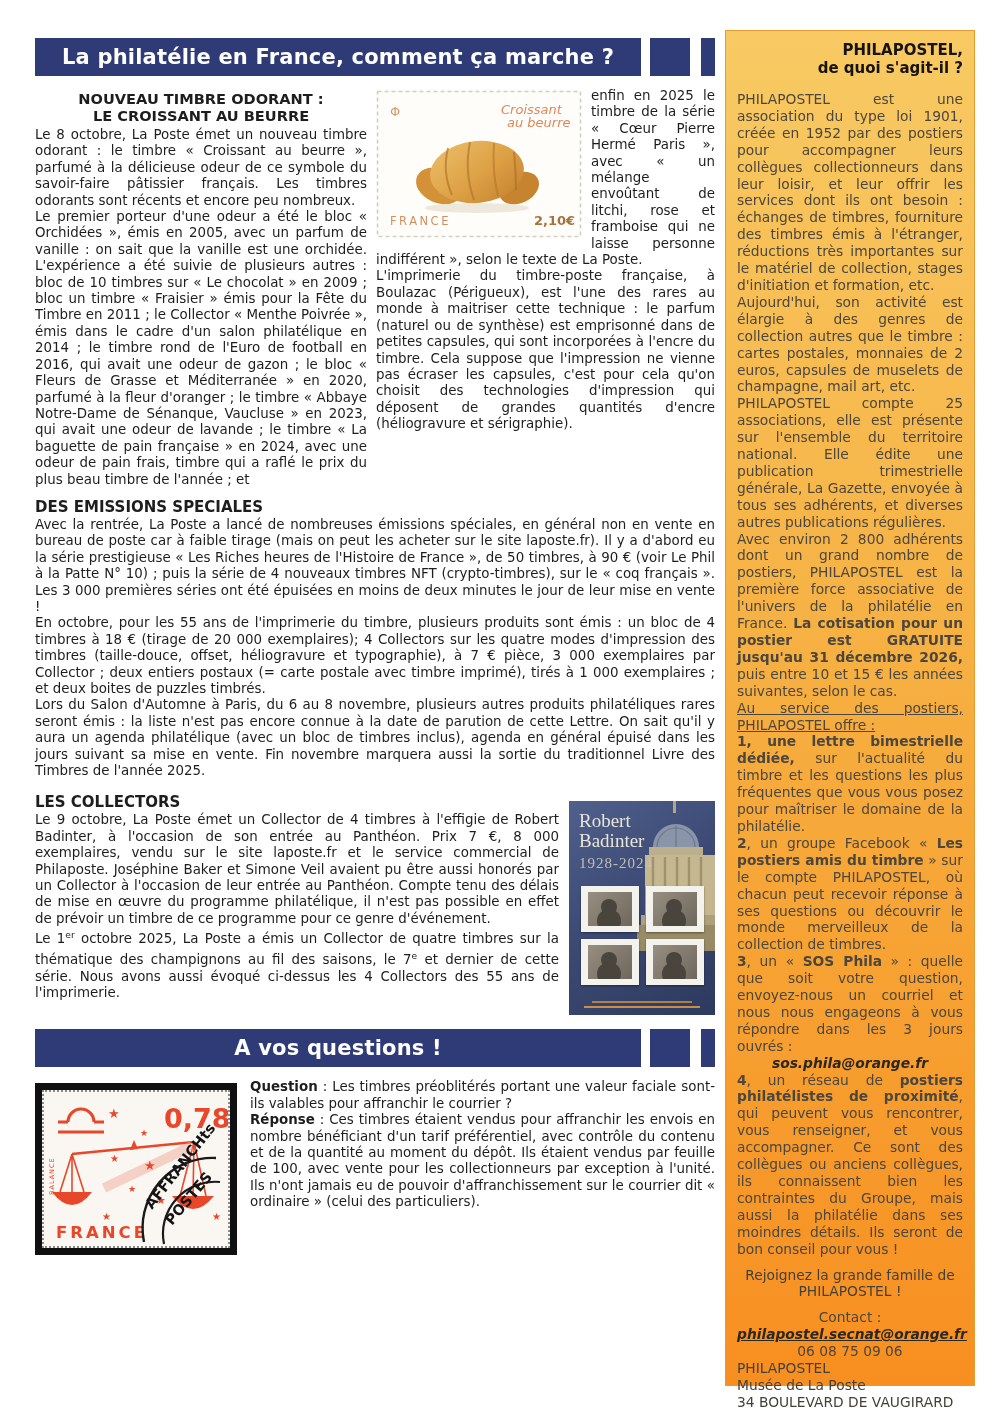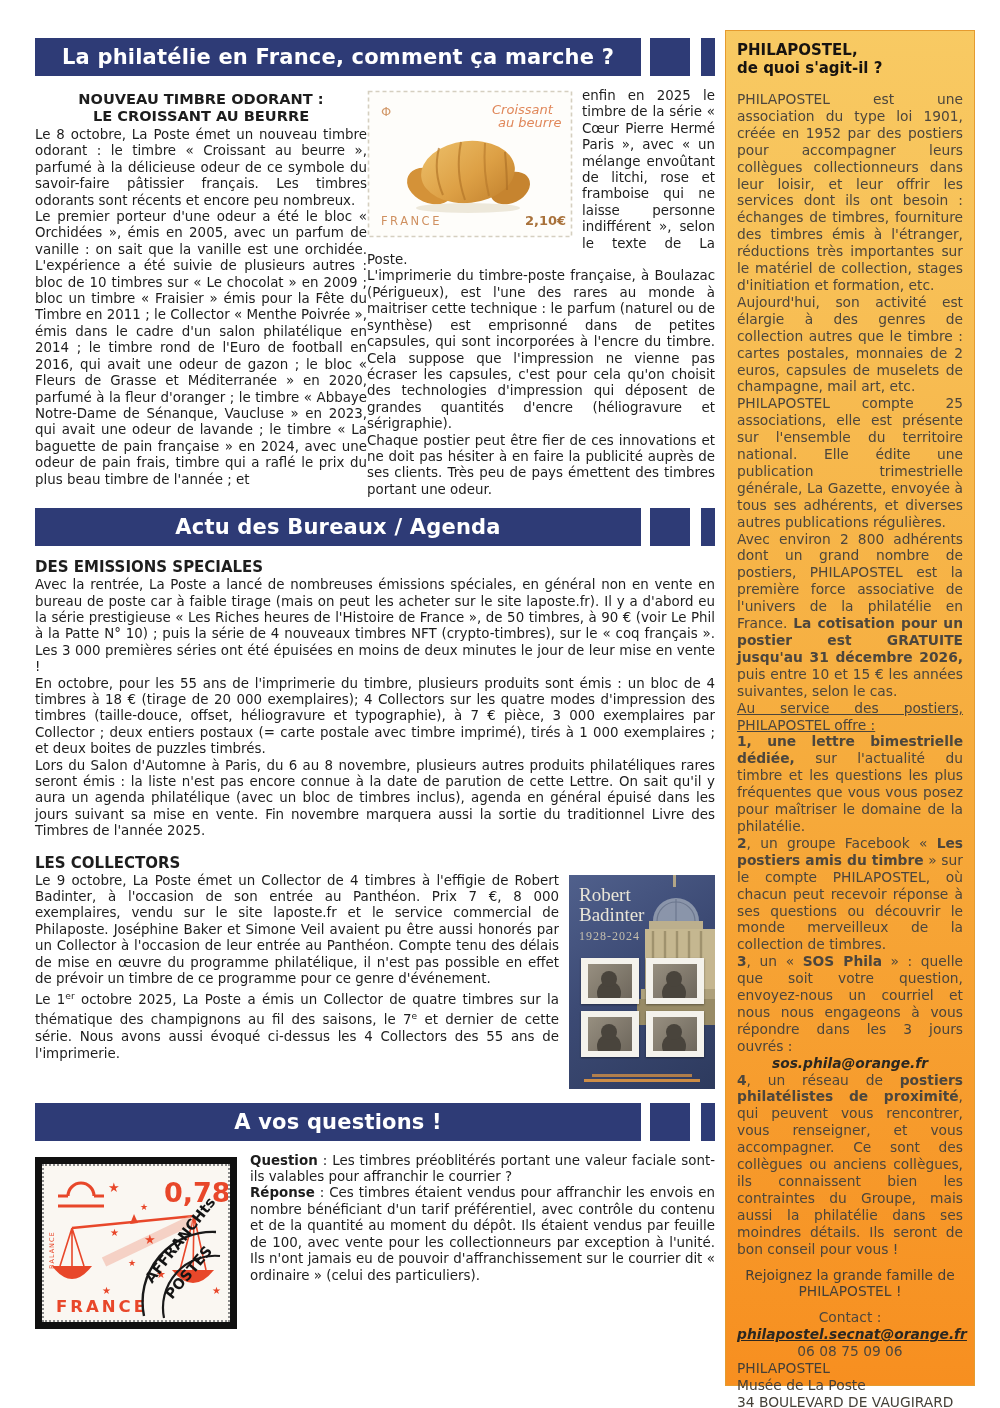--- a/index.html
+++ b/index.html
@@ -10,47 +10,47 @@
   .banner-row{display:flex;align-items:stretch;height:38px;margin:2px 0 12px 0;border-radius:19px;}
   .banner{flex:1;background:#2e3b76;color:#ffffff;font-weight:bold;font-size:21px;display:flex;align-items:center;justify-content:center;letter-spacing:.2px;}
   .sq-big{width:40px;background:#2e3b76;margin-left:9px;}
   .sq-small{width:14px;background:#2e3b76;margin-left:11px;}
   
   .main p{margin:0;font-size:13.4px;line-height:16.4px;text-align:justify;}
   .seg-b{font-weight:bold;}
   .seg-i{}
   .seg-u{text-decoration:underline;}
   .seg-sup{vertical-align:super;font-size:.68em;}
-  .cols{display:flex;}
+  .cols{display:flex;gap:9px;}
   .col1{flex:0 0 332px;width:332px;}
   .col2{flex:1;min-width:0;}
   .art-title{text-align:center;font-weight:bold;font-size:14.6px;line-height:17px;margin:2px 0 3px 0;}
   .sec-head{font-weight:bold;font-size:15px;margin:0 0 1px 0;}
   .section{margin-bottom:10px;}
   
   .stamp-croissant{float:left;width:206px;height:148px;margin:2px 9px 3px 0;}
   
-  .badinter{float:right;width:146px;height:214px;margin:21px 0 4px 10px;position:relative;background:linear-gradient(145deg,#50608c 0%,#3c4a74 45%,#2d3a5e 100%);overflow:hidden;}
+  .badinter{float:right;width:146px;height:214px;margin:8px 0 4px 10px;position:relative;background:linear-gradient(145deg,#50608c 0%,#3c4a74 45%,#2d3a5e 100%);overflow:hidden;}
   .bd-name{font-family:"Liberation Serif","DejaVu Serif",serif;color:#e9e5d8;font-size:19px;line-height:20px;padding:10px 0 0 10px;position:relative;z-index:2;}
-  .bd-years{font-family:"Liberation Serif","DejaVu Serif",serif;color:#c5bfae;font-size:12px;padding:4px 0 0 10px;position:relative;z-index:2;letter-spacing:1px;}
+  .bd-years{font-family:"Liberation Serif","DejaVu Serif",serif;color:#c5bfae;font-size:15px;padding:4px 0 0 10px;position:relative;z-index:2;letter-spacing:1px;}
   .bd-dome{position:absolute;top:0;right:0;z-index:1;opacity:.95;}
   .bd-grid{position:relative;z-index:2;display:grid;grid-template-columns:58px 58px;grid-gap:7px;justify-content:center;margin-top:14px;}
   .bd-stamp{width:58px;height:46px;background:#f4f2ec;box-shadow:0 1px 2px rgba(0,0,0,.4);display:flex;align-items:center;justify-content:center;}
   .bd-photo{width:44px;height:34px;background:linear-gradient(135deg,#978f80,#6e675c);position:relative;overflow:hidden;}
   .bd-photo::after{content:"";position:absolute;left:13px;top:7px;width:16px;height:16px;border-radius:50%;background:#49443c;box-shadow:0 14px 0 4px #49443c;}
   .bd-cap{position:absolute;bottom:7px;left:10%;width:80%;height:2.5px;background:rgba(244,160,62,.8);z-index:2;}
   .bd-cap2{position:absolute;bottom:12px;left:16%;width:68%;height:2.5px;background:rgba(244,160,62,.65);z-index:2;}
   
   .stamp-libra{float:left;width:202px;height:172px;margin:4px 13px 2px 0;background:#101010;padding:7px;box-sizing:border-box;}
   .libra-inner{width:100%;height:100%;background:#faf7f2;border:2px dotted #8a8a8a;box-sizing:border-box;position:relative;}
   
   .qa-head{text-align:center;font-weight:bold;font-size:14.6px;line-height:17.5px;margin:4px 6px 10px 0;}
   
   .sidebar{flex:0 0 250px;width:250px;box-sizing:border-box;background:linear-gradient(180deg,#f8ca63 0%,#f6ab3c 55%,#f78f20 100%);border:1px solid #e59b2f;padding:10px 11px 12px 11px;height:1356px;color:#4c463d;font-size:13.8px;line-height:16.9px;text-align:justify;}
-  .sb-title{text-align:left;font-weight:bold;color:#171310;font-size:15px;line-height:18px;margin-bottom:14px;}
+  .sb-title{text-align:right;font-weight:bold;color:#171310;font-size:15px;line-height:18px;margin-bottom:14px;}
   .sidebar p{margin:0;}
   .sb-email{text-align:center;font-weight:bold;font-style:italic;color:#2b2721;margin:0;}
   .sb-join{text-align:center;margin:9px 0;color:#443f37;}
   .sb-contact{text-align:center;margin:9px 0 0 0;}
   .sb-contact .c2{font-style:italic;font-weight:bold;color:#2b2721;text-decoration:underline;}
   .sb-addr{text-align:left;color:#443f37;}
   .clearfix::after{content:"";display:block;clear:both;}
 </style>
 </head>
 <body>
@@ -96,29 +96,23 @@
             <ellipse cx="101" cy="118" rx="52" ry="5" fill="#e9e2d2" opacity=".8"></ellipse>
           </g>
           <text x="14" y="26" font-size="13" fill="#d39a6b">Φ</text>
           <text x="125" y="24" font-size="13" font-style="italic" fill="#e0875a">Croissant</text>
           <text x="131" y="37" font-size="13" font-style="italic" fill="#e0875a">au beurre</text>
           <text x="14" y="135" font-size="11.5" letter-spacing="2.5" fill="#cf9060">FRANCE</text>
           <text x="158" y="135" font-size="13" font-weight="bold" fill="#a8713a">2,10€</text>
         </svg>
         <p><span>enfin en 2025 le timbre de la série « </span><span class="seg-i">Cœur Pierre Hermé Paris</span><span> », avec « </span><span class="seg-i">un mélange envoûtant de litchi, rose et framboise qui ne laisse personne indifférent</span><span> », selon le texte de La Poste.</span></p>
         <p><span>L'imprimerie du timbre-poste française, à Boulazac (Périgueux), est l'une des rares au monde à maitriser cette technique : le parfum (naturel ou de synthèse) est emprisonné dans de petites capsules, qui sont incorporées à l'encre du timbre. Cela suppose que l'impression ne vienne pas écraser les capsules, c'est pour cela qu'on choisit des technologies d'impression qui déposent de grandes quantités d'encre (héliogravure et sérigraphie).</span></p>
-        <p><span>Chaque postier peut être fier de ces innovations et ne doit pas hésiter à en faire la publicité auprès de ses clients. Très peu de pays émettent des timbres portant une odeur.</span></p>
-      </div>
-    </div>
-
-    <div class="banner-row">
-      <div class="banner">Actu des Bureaux / Agenda</div>
-      <div class="sq-big"></div>
-      <div class="sq-small"></div>
-    </div>
+      </div>
+    </div>
+
 
     <div class="section">
       <div class="sec-head">DES EMISSIONS SPECIALES</div>
       <p><span>Avec la rentrée, La Poste a lancé de nombreuses émissions spéciales, en général non en vente en bureau de poste car à faible tirage (mais on peut les acheter sur le site </span><span class="seg-i">laposte.fr</span><span>). Il y a d'abord eu la série prestigieuse « </span><span class="seg-i">Les Riches heures de l'Histoire de France</span><span> », de 50 timbres, à 90 € (voir </span><span class="seg-i">Le Phil à la Patte</span><span> N° 10) ; puis la série de 4 nouveaux timbres NFT (crypto-timbres), sur le « </span><span class="seg-i">coq français</span><span> ». Les 3 000 premières séries ont été épuisées en moins de deux minutes le jour de leur mise en vente !</span></p>
       <p><span>En octobre, pour les 55 ans de l'imprimerie du timbre, plusieurs produits sont émis : un bloc de 4 timbres à 18 € (tirage de 20 000 exemplaires); 4 Collectors sur les quatre modes d'impression des timbres (taille-douce, offset, héliogravure et typographie), à 7 € pièce, 3 000 exemplaires par Collector ; deux entiers postaux (= carte postale avec timbre imprimé), tirés à 1 000 exemplaires ; et deux boites de puzzles timbrés.</span></p>
       <p><span>Lors du Salon d'Automne à Paris, du 6 au 8 novembre, plusieurs autres produits philatéliques rares seront émis : la liste n'est pas encore connue à la date de parution de cette Lettre. On sait qu'il y aura un agenda philatélique (avec un bloc de timbres inclus), agenda en général épuisé dans les jours suivant sa mise en vente. Fin novembre marquera aussi la sortie du traditionnel Livre des Timbres de l'année 2025.</span></p>
     </div>
 
     <div class="section clearfix" style="margin-top:14px;">
       <div class="badinter">

